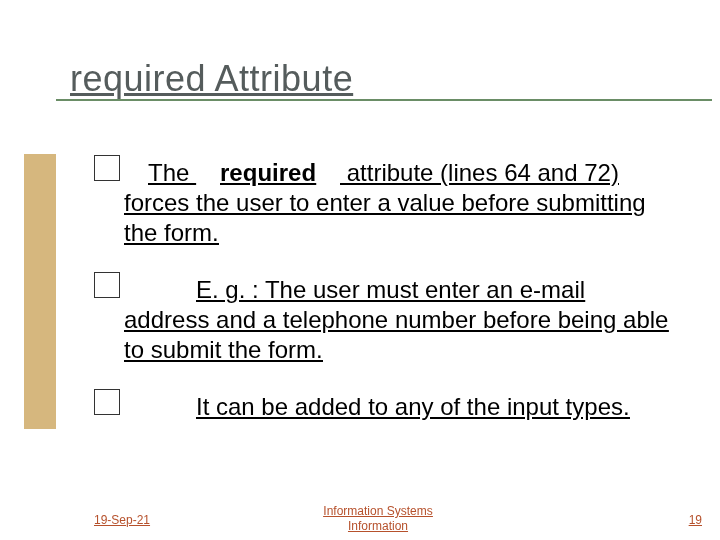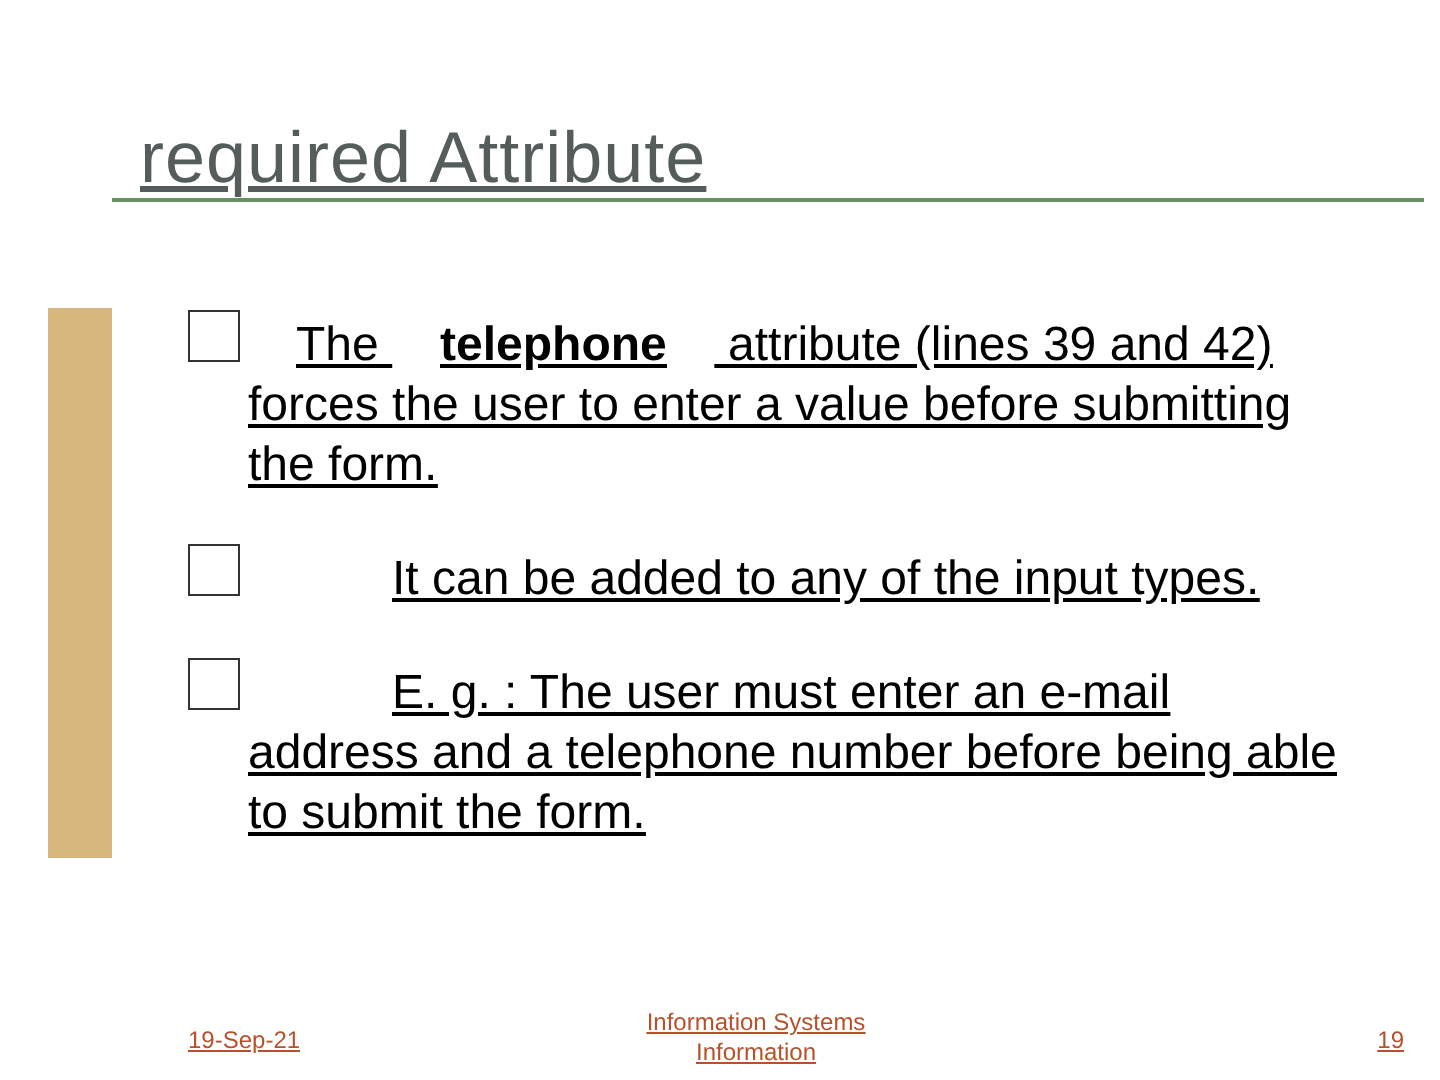--- a/index.html
+++ b/index.html
@@ -93,35 +93,35 @@
   <div class="sidebar"></div>
 
   <div class="title">required Attribute</div>
   <div class="title-rule"></div>
 
   <div class="content">
 
     <div class="bullet-item">
       <span class="bullet-marker"></span>
       <span class="bullet-text">
-        <span>The </span><b>telephone</b><span> attribute (lines 39 and 42) forces the user to enter a value before submitting the form.</span>
+        <span>The </span><b>required</b><span> attribute (lines 64 and 72) forces the user to enter a value before submitting the form.</span>
+      </span>
+    </div>
+
+    <div class="bullet-item">
+      <span class="bullet-marker"></span>
+      <span class="bullet-text">
+        <span></span><b></b><span>E. g. : The user must enter an e-mail address and a telephone number before being able to submit the form.</span>
       </span>
     </div>
 
     <div class="bullet-item">
       <span class="bullet-marker"></span>
       <span class="bullet-text">
         <span></span><b></b><span>It can be added to any of the input types.</span>
-      </span>
-    </div>
-
-    <div class="bullet-item">
-      <span class="bullet-marker"></span>
-      <span class="bullet-text">
-        <span></span><b></b><span>E. g. : The user must enter an e-mail address and a telephone number before being able to submit the form.</span>
       </span>
     </div>
 
   </div>
 
   <div class="footer-date">19-Sep-21</div>
   <div class="footer-center">
     <span>Information Systems</span><br>
     <span>Information</span>
   </div>

